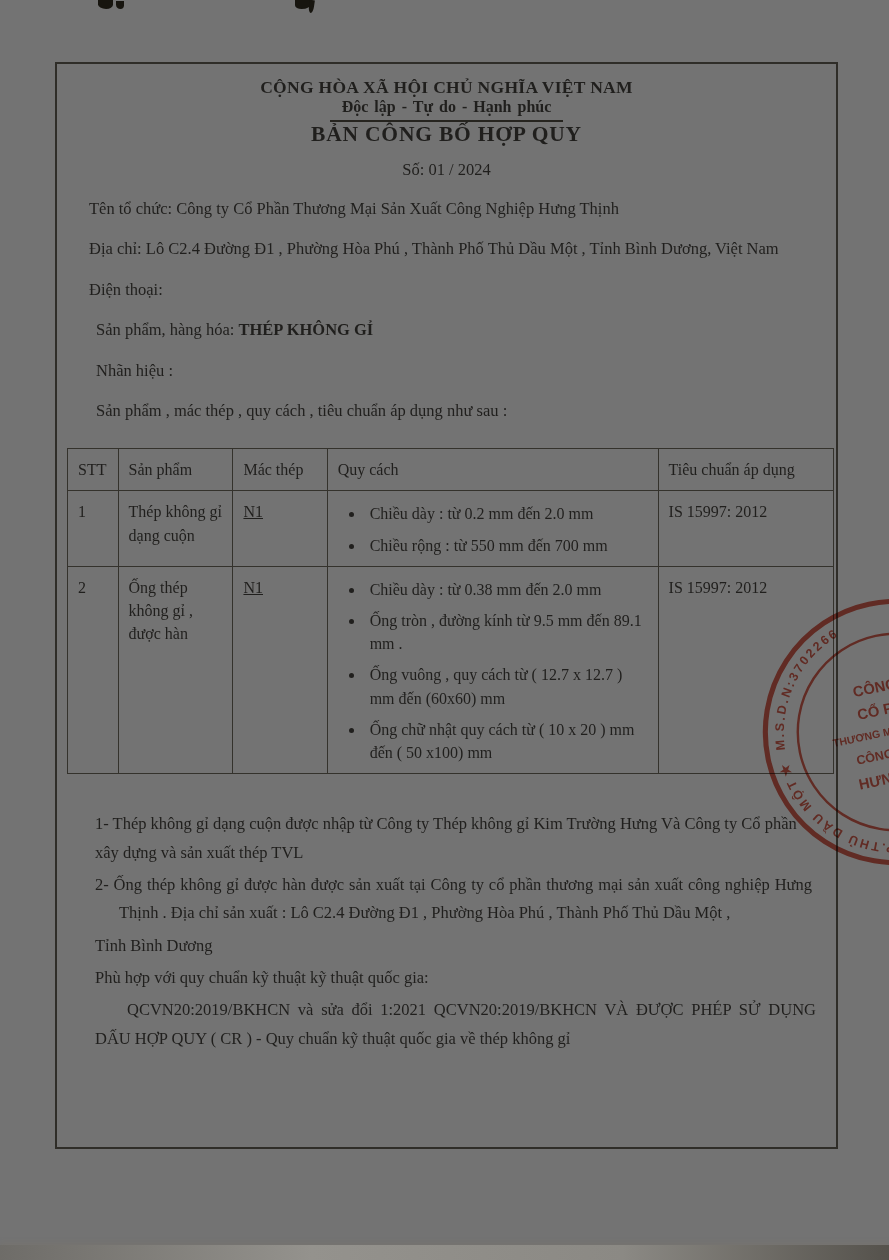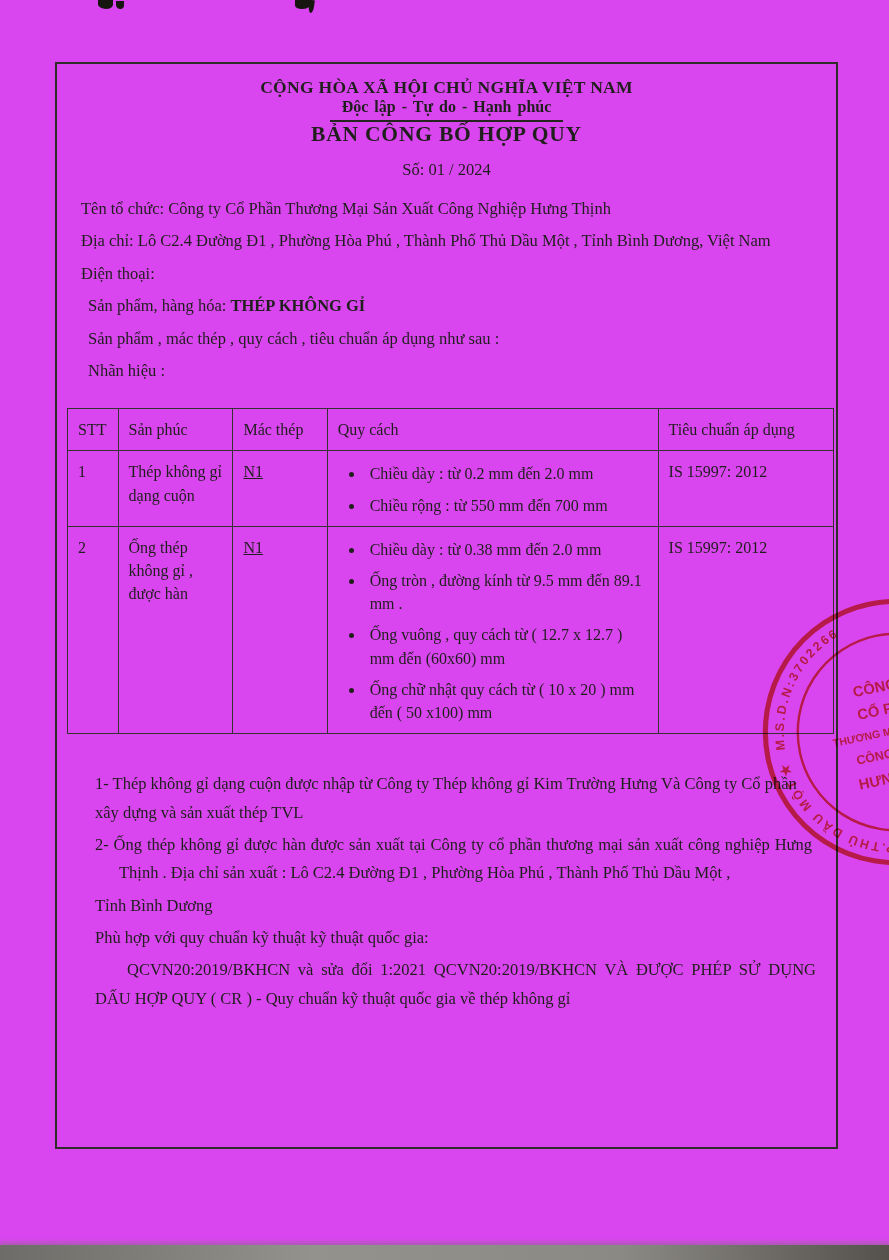--- a/index.html
+++ b/index.html
@@ -2,21 +2,21 @@
 <html><head>
 <meta charset="utf-8">
 <style>
   * { box-sizing: border-box; margin: 0; padding: 0; }
   body { margin: 0; background: #d9d7d3; }
 
   .page {
     position: relative;
     width: 889px;
     height: 1260px;
-    background: #d946ef;
+    background: #737373;
     font-family: "Liberation Serif", serif;
     color: #201f1d;
     overflow: hidden;
   }
 
   
   .scan-artifact { position: absolute; background: #17150f; }
   .artifact-1 { left: 98px;  top: 0; width: 15px; height: 9px;  border-radius: 0 0 60% 70%; }
   .artifact-2 { left: 116px; top: 1px; width: 8px;  height: 8px;  border-radius: 0 0 50% 60%; }
   .artifact-3 { left: 295px; top: 0; width: 16px; height: 9px;  border-radius: 0 0 70% 50%; }
@@ -46,21 +46,21 @@
 
   .doc-title {
     text-align: center;
     font-weight: bold;
     font-size: 21.5px;
     letter-spacing: 0.8px;
   }
   .doc-number { text-align: center; font-size: 16.5px; margin-top: 13px; }
 
   .info { margin-top: 15px; font-size: 16.5px; line-height: 1.72; }
-  .info p { margin: 4px; font-family: Liberation Serif, serif; }
+  .info p { margin: 12px; font-family: Liberation Serif, serif; }
   .info .indent { padding-left: 7px; }
   .info .product-name { font-weight: bold; }
 
   .spec-table {
     border-collapse: collapse;
     width: calc(100% + 28px);
     margin: 23px 0 0 -10px;
     font-size: 16px;
     table-layout: fixed;
   }
@@ -145,29 +145,29 @@
     <div class="doc-number">Số: 01 / 2024</div>
 
     <div class="info">
       <p>Tên tổ chức: Công ty Cổ Phần Thương Mại Sản Xuất Công Nghiệp Hưng Thịnh</p>
       <p>Địa chỉ: Lô C2.4 Đường Đ1 , Phường Hòa Phú , Thành Phố Thủ Dầu Một , Tỉnh Bình Dương, Việt Nam</p>
       <p>Điện thoại:</p>
       <p class="indent">
         <span>Sản phẩm, hàng hóa:</span>
         <span class="product-name">THÉP KHÔNG GỈ</span>
       </p>
+      <p class="indent">Nhãn hiệu :</p>
       <p class="indent">Sản phẩm , mác thép , quy cách , tiêu chuẩn áp dụng như sau :</p>
-      <p class="indent">Nhãn hiệu :</p>
     </div>
 
     <table class="spec-table">
       <thead>
         <tr>
           <th class="col-stt">STT</th>
-          <th class="col-product">Sản phúc</th>
+          <th class="col-product">Sản phẩm</th>
           <th class="col-grade">Mác thép</th>
           <th class="col-specs">Quy cách</th>
           <th class="col-standard">Tiêu chuẩn áp dụng</th>
         </tr>
       </thead>
       <tbody>
         <tr>
           <td class="c-stt">1</td>
           <td class="c-product">Thép không gỉ dạng cuộn</td>
           <td class="c-grade">N1</td>

